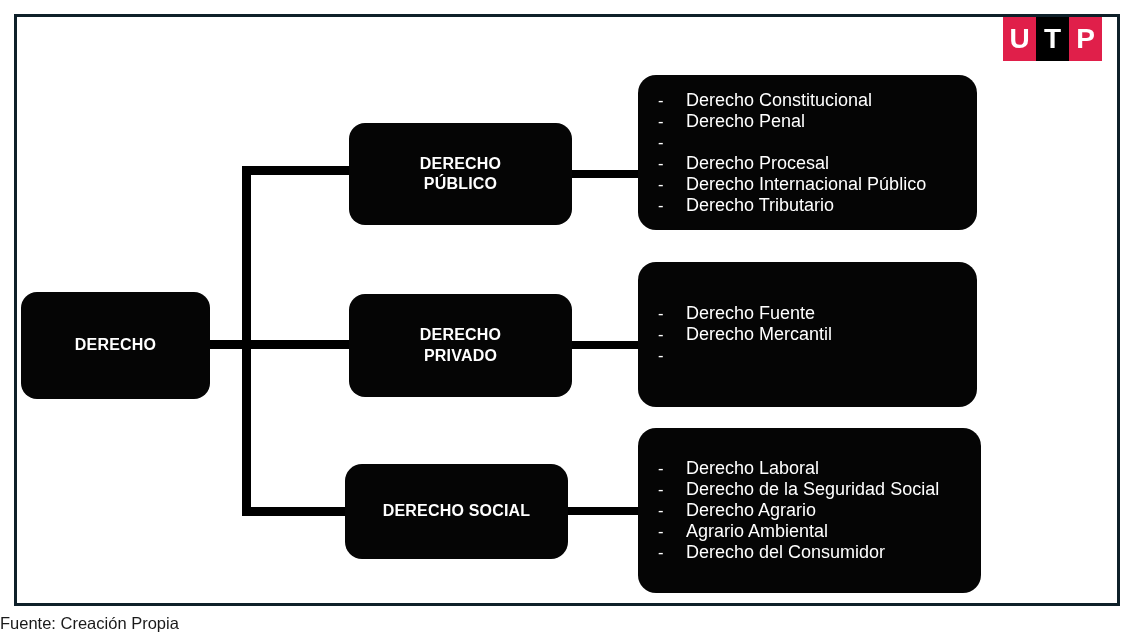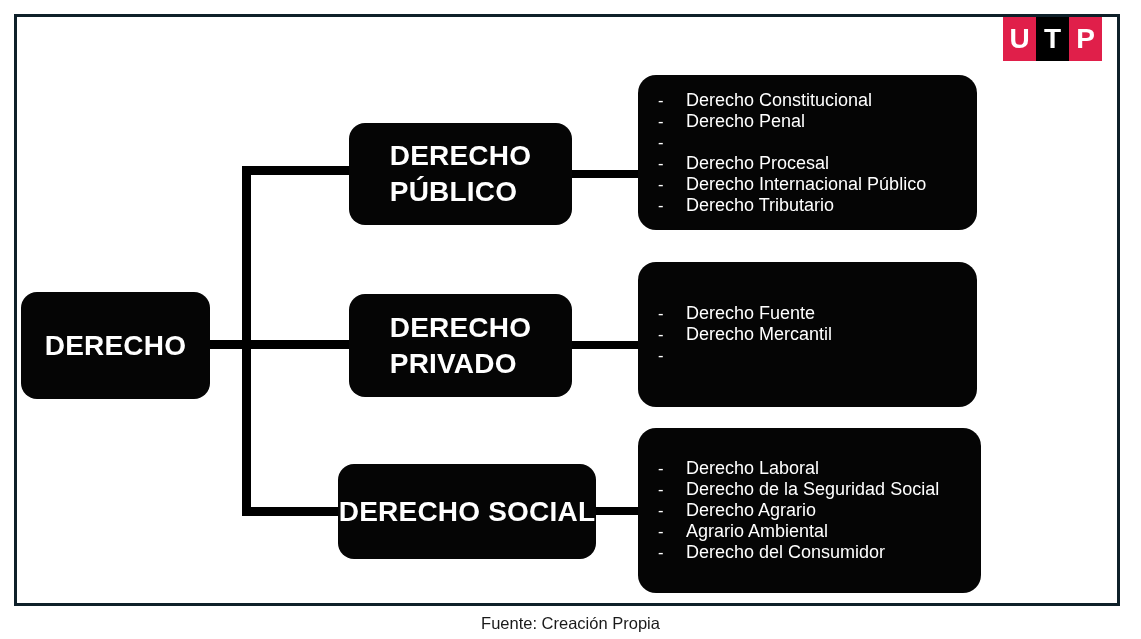--- a/index.html
+++ b/index.html
@@ -68,30 +68,31 @@
     z-index: 10;
     box-sizing: border-box;
     display: flex;
     align-items: center;
     justify-content: center;
     color: #ffffff;
   }
   .node-label {
     color: #ffffff;
     font-weight: bold;
-    font-size: 28px;
+    font-size: 16px;
     line-height: 1.28;
+    text-align: center;
     letter-spacing: 0.2px;
     white-space: pre-line;
     font-family: "Liberation Sans", sans-serif;
   }
   #node-root      { left: 21px;  top: 292px; width: 189px; height: 107px; }
   #node-publico   { left: 349px; top: 123px; width: 223px; height: 102px; }
   #node-privado   { left: 349px; top: 294px; width: 223px; height: 103px; }
-  #node-social    { left: 338px; top: 464px; width: 258px; height: 95px;  }
+  #node-social    { left: 345px; top: 464px; width: 223px; height: 95px; border-radius: 17px;  }
 
   
   .listbox {
     position: absolute;
     background: #050505;
     border-radius: 18px;
     z-index: 10;
     box-sizing: border-box;
     display: flex;
     flex-direction: column;
@@ -125,21 +126,20 @@
     font-size: 18px;
     white-space: nowrap;
   }
 
   
   #caption {
     position: absolute;
     left: 0;
     top: 614px;
     width: 1141px;
-    text-align: center;
     font-size: 16.5px;
     color: #1a1a1a;
     font-family: "Liberation Sans", sans-serif;
   }
 </style>
 </head>
 <body>
 
 <div id="canvas">
 

